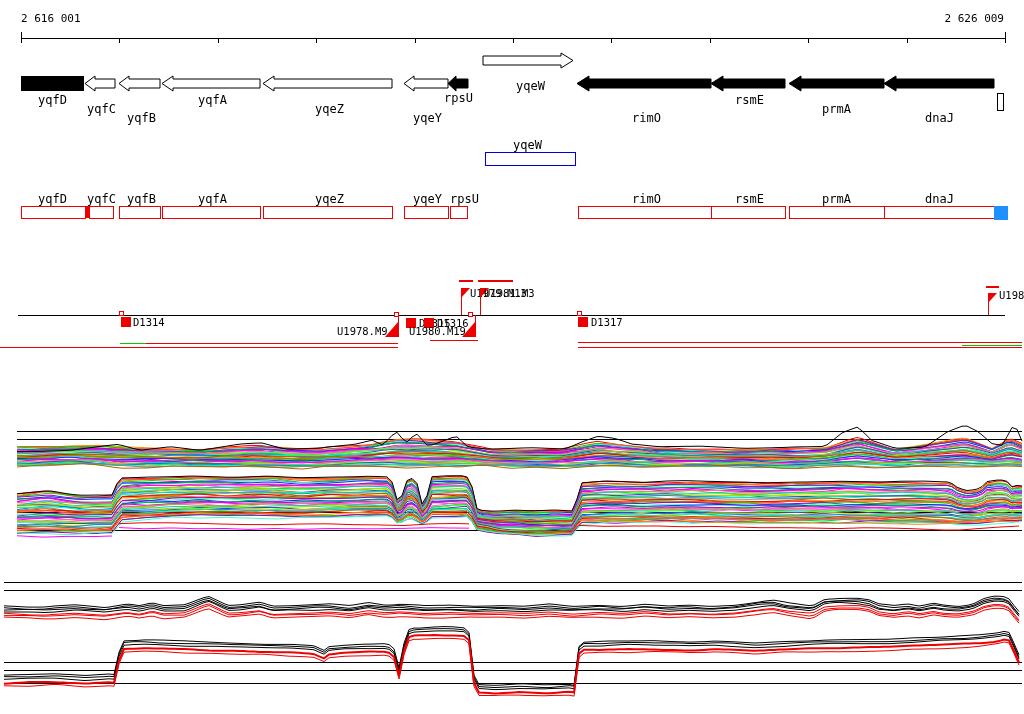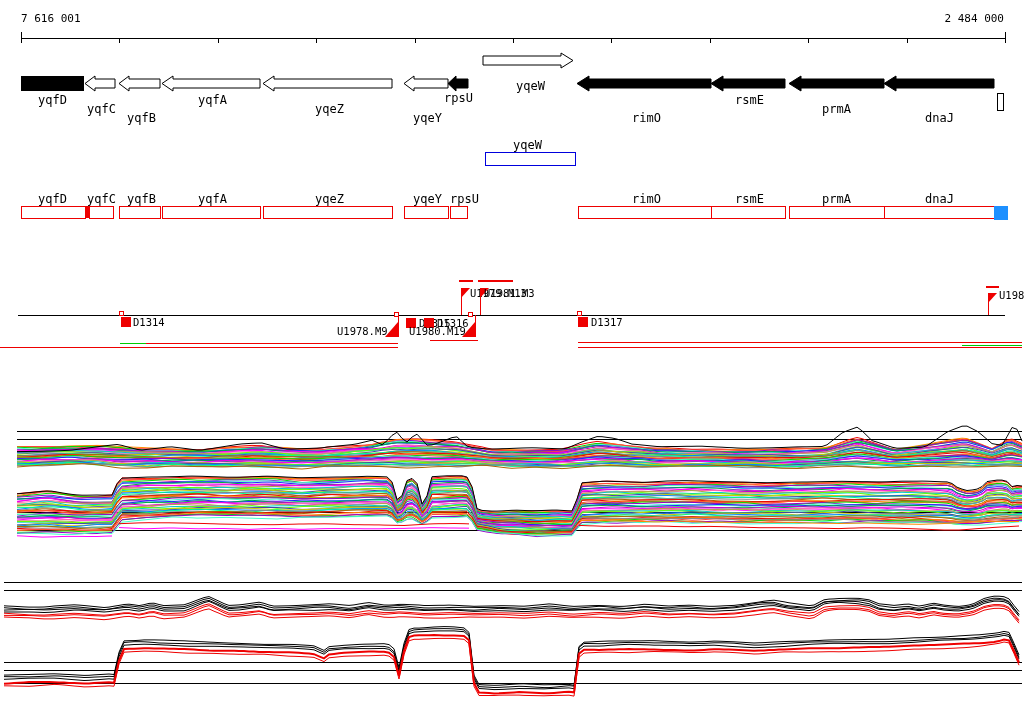--- a/index.html
+++ b/index.html
@@ -9,22 +9,22 @@
   .ruler-label{position:absolute;top:12px;font:11px "DejaVu Sans Mono",monospace;color:#000;}
   .ruler-label.left{left:21px;}
   .ruler-label.right{right:20px;text-align:right;}
   .mono12{font:12px "DejaVu Sans Mono",monospace;}
   .mono10{font:10.5px "DejaVu Sans Mono",monospace;}
 </style>
 </head>
 <body>
 
 <div id="screen">
-  <div class="ruler-label left">7 616 001</div>
-  <div class="ruler-label right">2 484 000</div>
+  <div class="ruler-label left">2 616 001</div>
+  <div class="ruler-label right">2 626 009</div>
   <svg id="gb-svg" width="1024" height="714">
       <g>
         <line x1="21" y1="38" x2="1005" y2="38" stroke="#000" stroke-width="1" shape-rendering="crispEdges"></line>
         <line x1="21" y1="32" x2="21" y2="43" stroke="#000" stroke-width="1" shape-rendering="crispEdges"></line>
         <line x1="119" y1="38" x2="119" y2="43" stroke="#000" stroke-width="1" shape-rendering="crispEdges"></line>
         <line x1="218" y1="38" x2="218" y2="43" stroke="#000" stroke-width="1" shape-rendering="crispEdges"></line>
         <line x1="316" y1="38" x2="316" y2="43" stroke="#000" stroke-width="1" shape-rendering="crispEdges"></line>
         <line x1="415" y1="38" x2="415" y2="43" stroke="#000" stroke-width="1" shape-rendering="crispEdges"></line>
         <line x1="513" y1="38" x2="513" y2="43" stroke="#000" stroke-width="1" shape-rendering="crispEdges"></line>
         <line x1="611" y1="38" x2="611" y2="43" stroke="#000" stroke-width="1" shape-rendering="crispEdges"></line>

